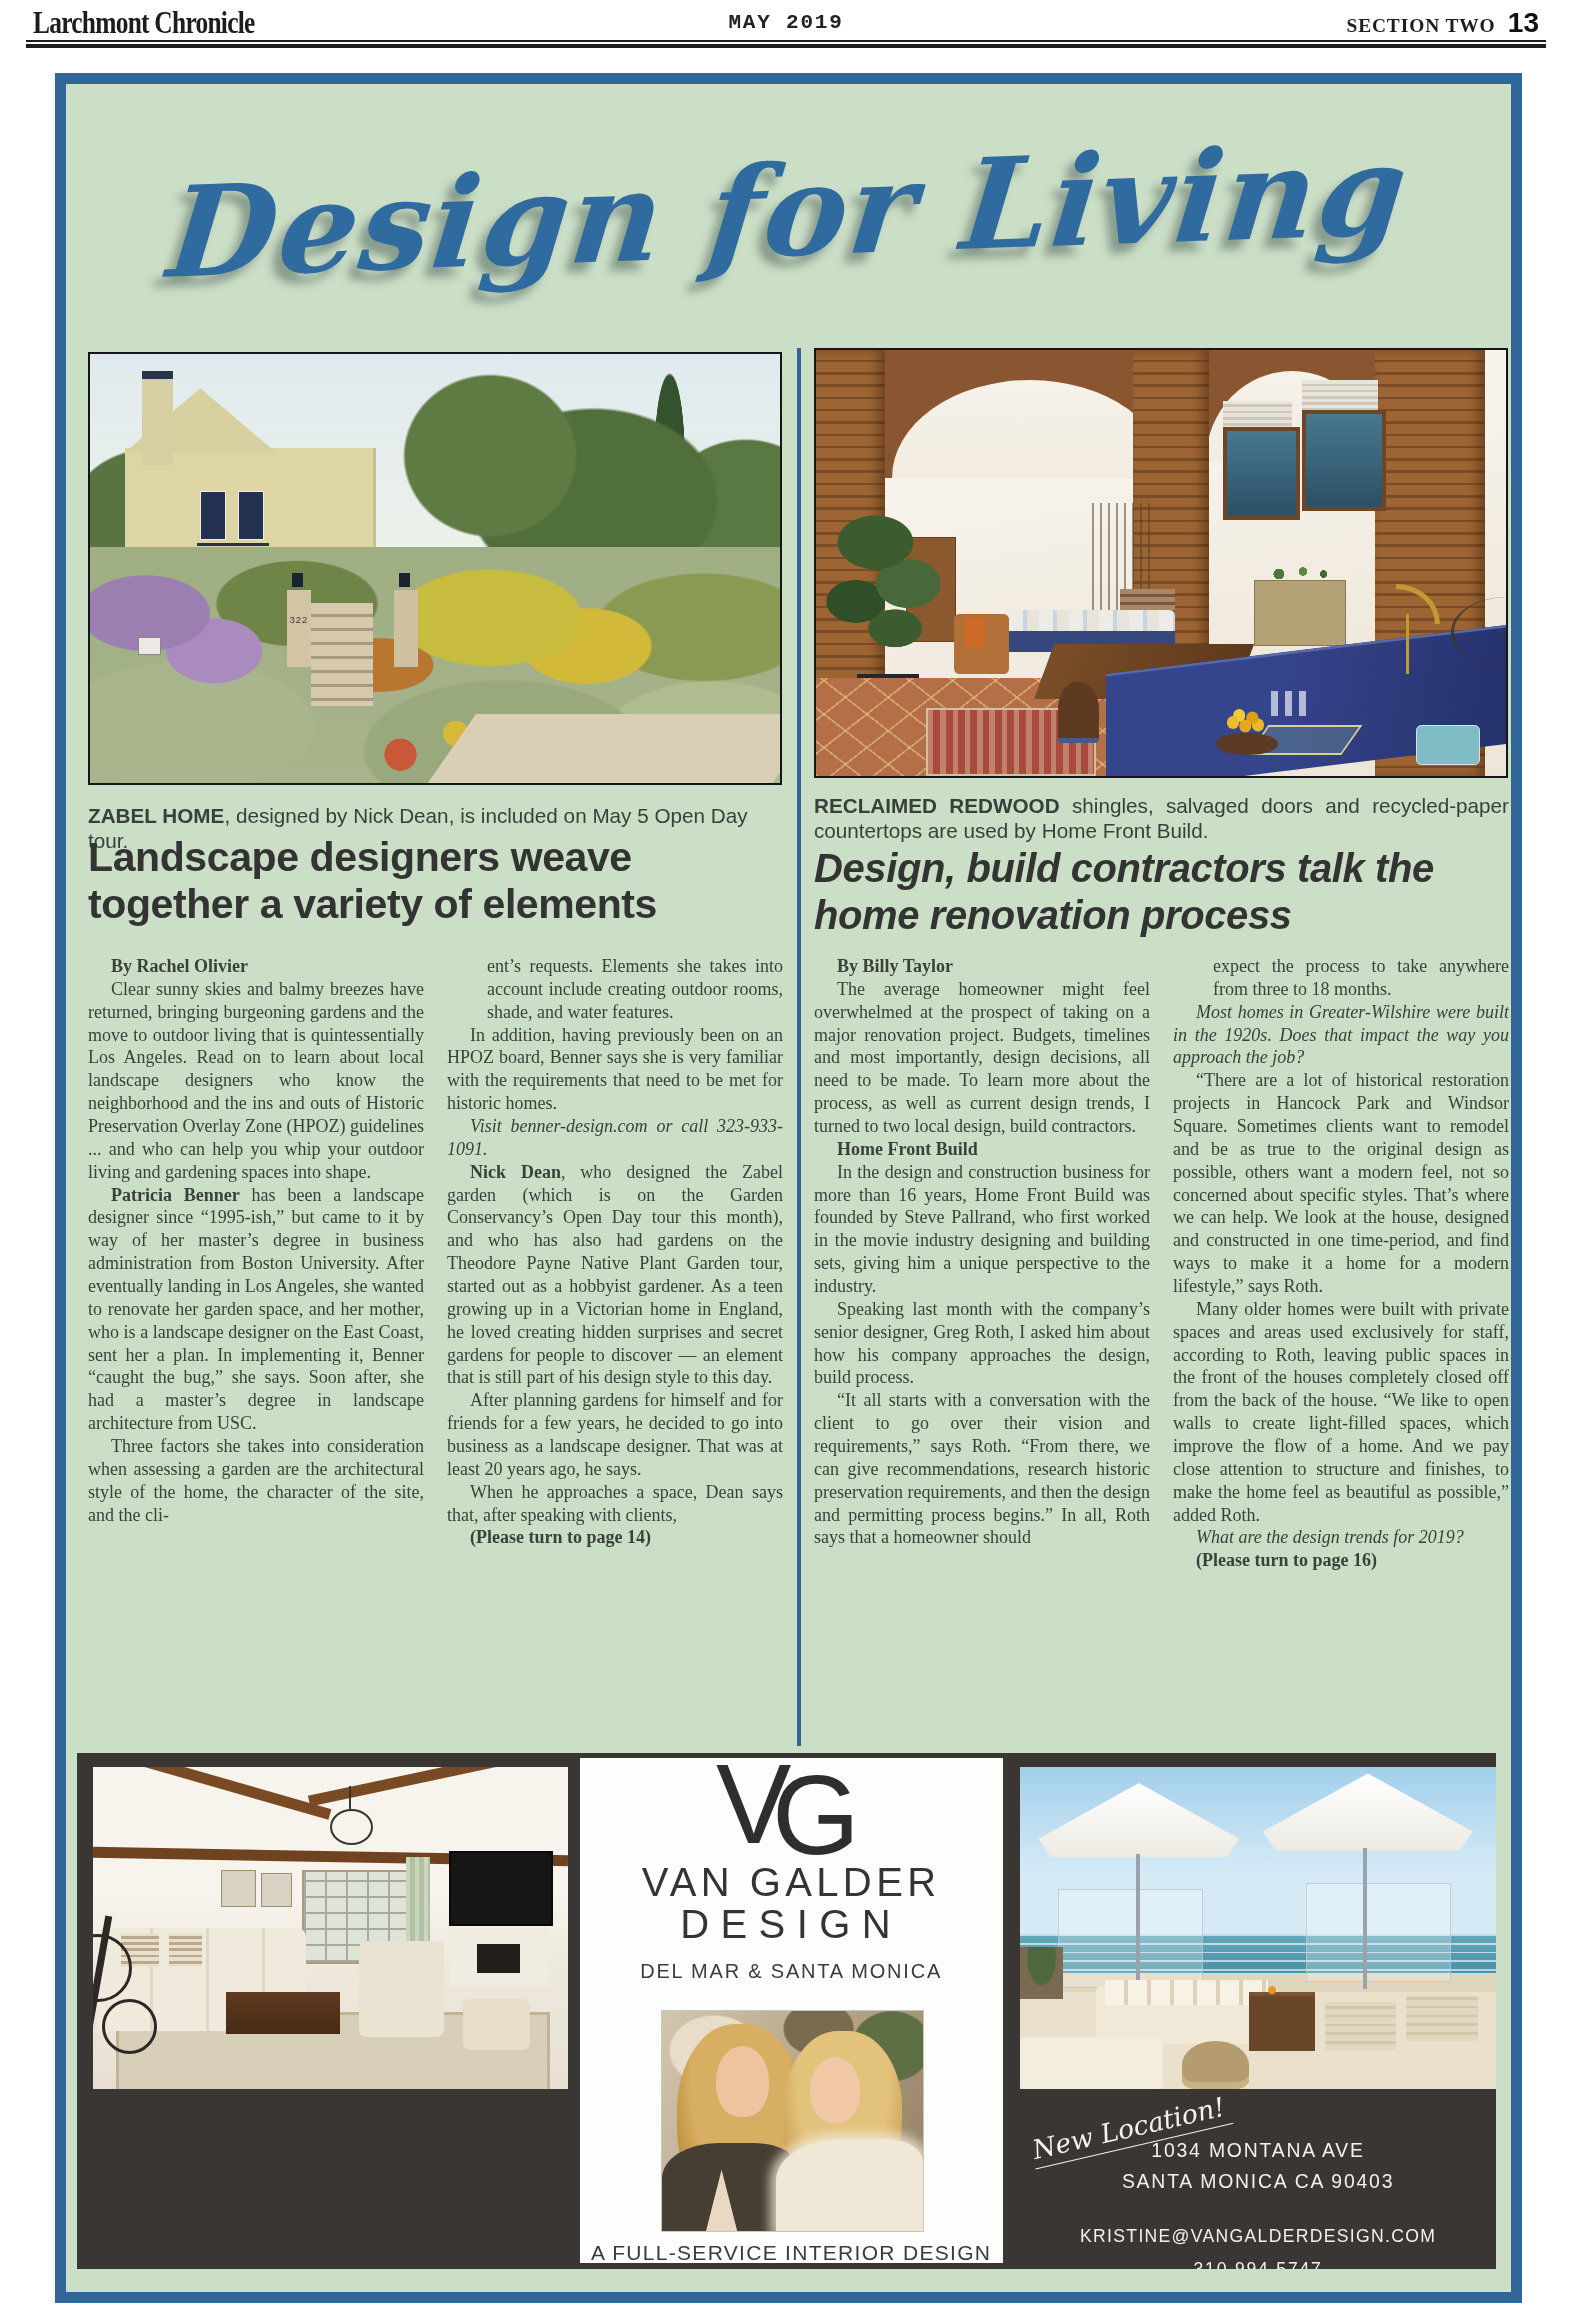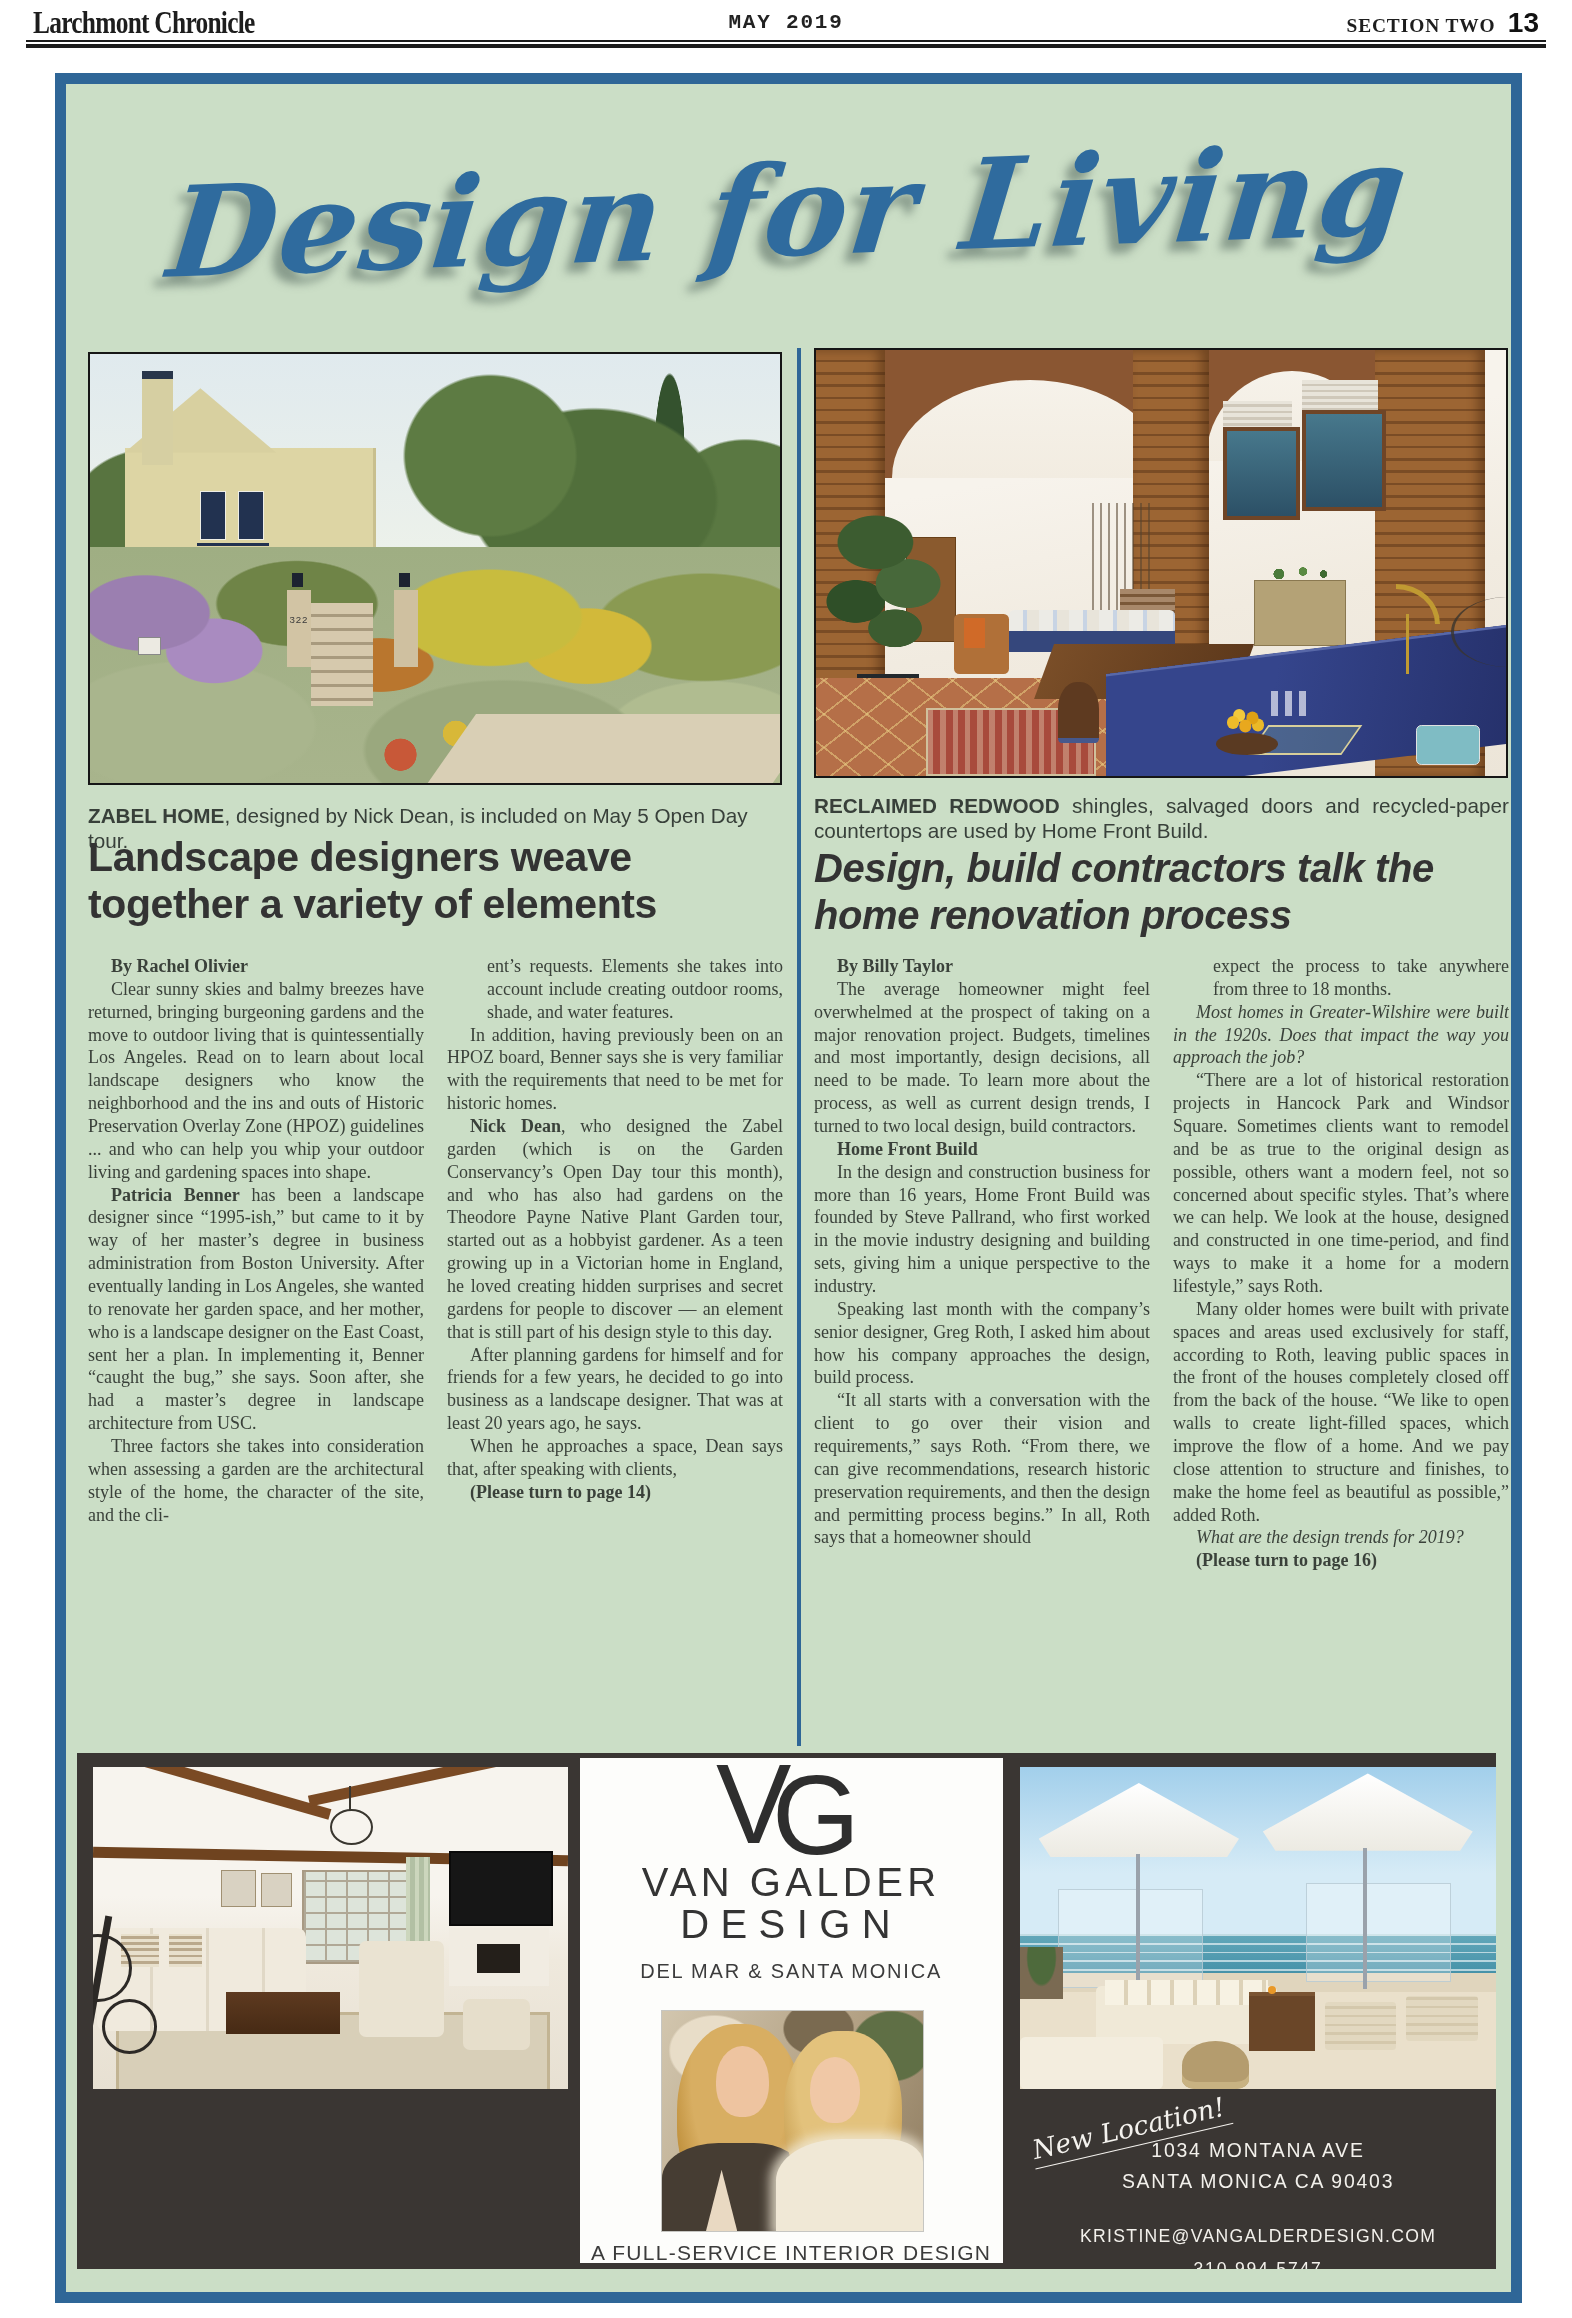--- a/index.html
+++ b/index.html
@@ -164,20 +164,21 @@
   <div class="cols cols-left">
     <div class="col">
       <p class="byline">By Rachel Olivier</p>
       <p>Clear sunny skies and balmy breezes have returned, bringing burgeoning gardens and the move to outdoor living that is quintessentially Los Angeles. Read on to learn about local landscape designers who know the neighborhood and the ins and outs of Historic Preservation Overlay Zone (HPOZ) guidelines ... and who can help you whip your outdoor living and gardening spaces into shape.</p>
       <p><span class="lead-bold">Patricia Benner</span><span> has been a landscape designer since “1995-ish,” but came to it by way of her master’s degree in business administration from Boston University. After eventually landing in Los Angeles, she wanted to renovate her garden space, and her mother, who is a landscape designer on the East Coast, sent her a plan. In implementing it, Benner “caught the bug,” she says. Soon after, she had a master’s degree in landscape architecture from USC.</span></p>
       <p>Three factors she takes into consideration when assessing a garden are the architectural style of the home, the character of the site, and the cli-</p>
     </div>
     <div class="col">
       <p class="noindent">ent’s requests. Elements she takes into account include creating outdoor rooms, shade, and water features.</p>
       <p>In addition, having previously been on an HPOZ board, Benner says she is very familiar with the requirements that need to be met for historic homes.</p>
+      <p class="ital">Visit benner-design.com or call 323-933-1091.</p>
       <p><span class="lead-bold">Nick Dean</span><span>, who designed the Zabel garden (which is on the Garden Conservancy’s Open Day tour this month), and who has also had gardens on the Theodore Payne Native Plant Garden tour, started out as a hobbyist gardener. As a teen growing up in a Victorian home in England, he loved creating hidden surprises and secret gardens for people to discover — an element that is still part of his design style to this day.</span></p>
       <p>After planning gardens for himself and for friends for a few years, he decided to go into business as a landscape designer. That was at least 20 years ago, he says.</p>
       <p>When he approaches a space, Dean says that, after speaking with clients,</p>
       <p class="turn">(Please turn to page 14)</p>
     </div>
   </div>
 
   <div class="divider"></div>
 
   <div class="photo interior">

